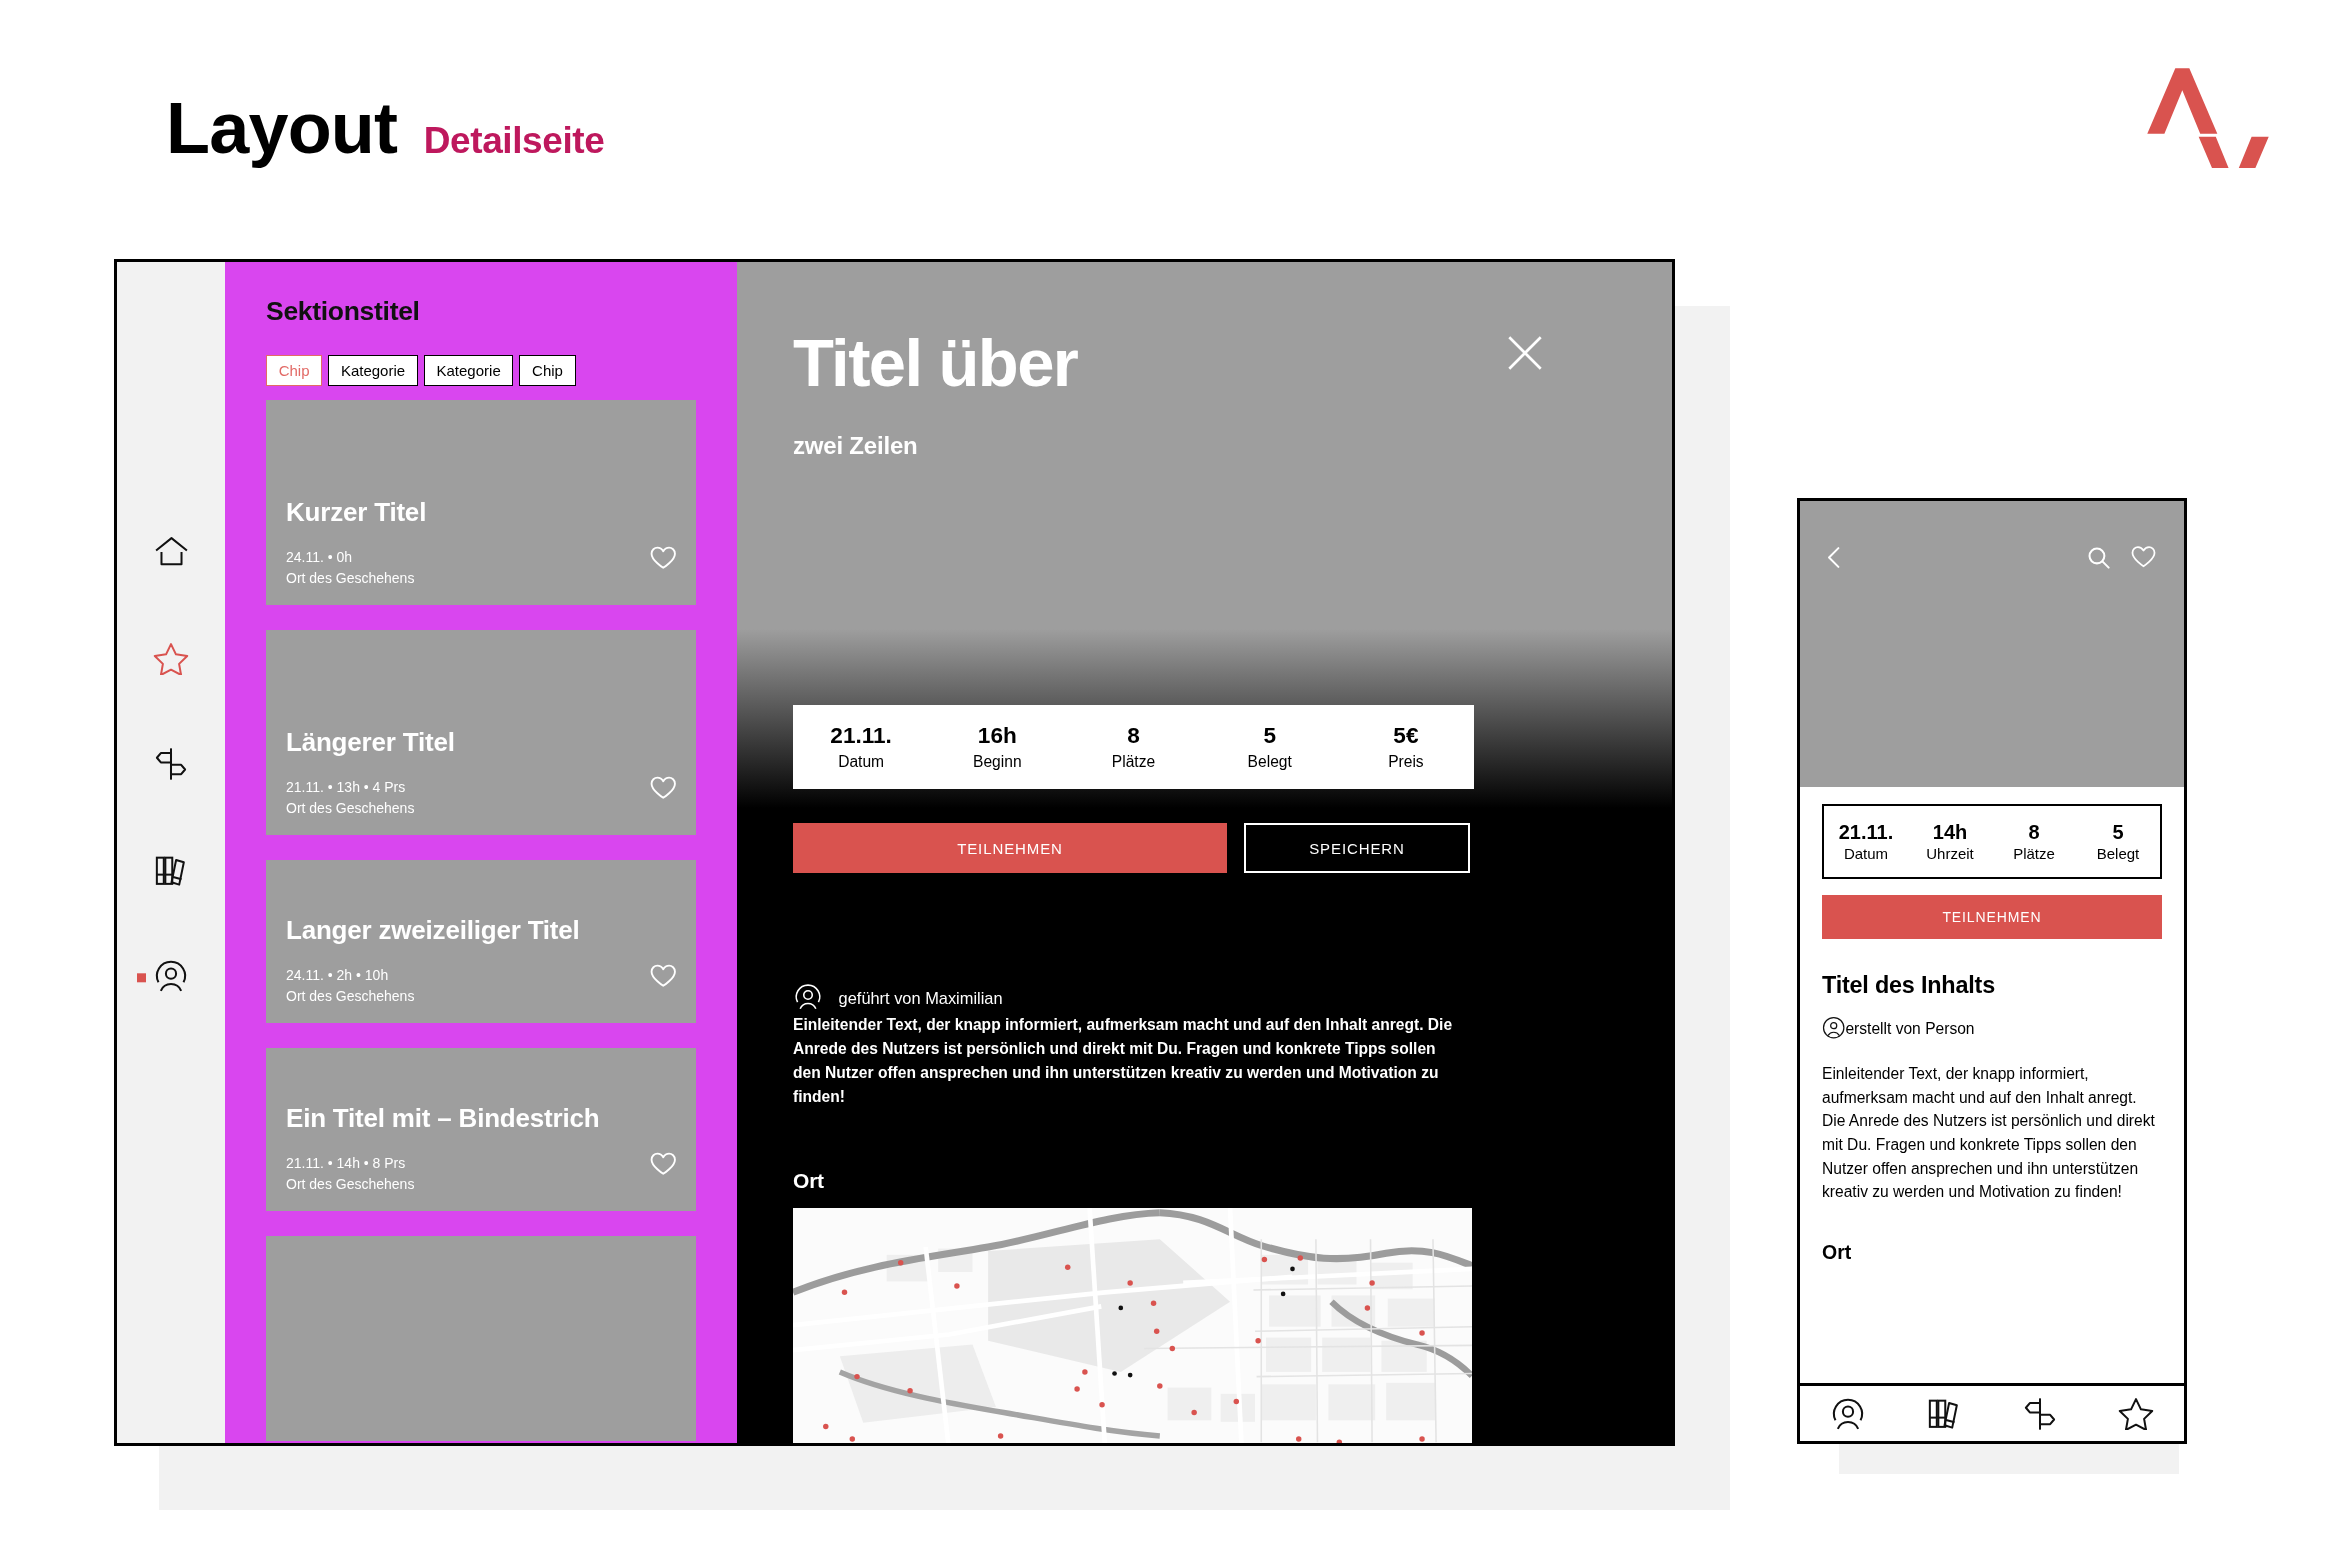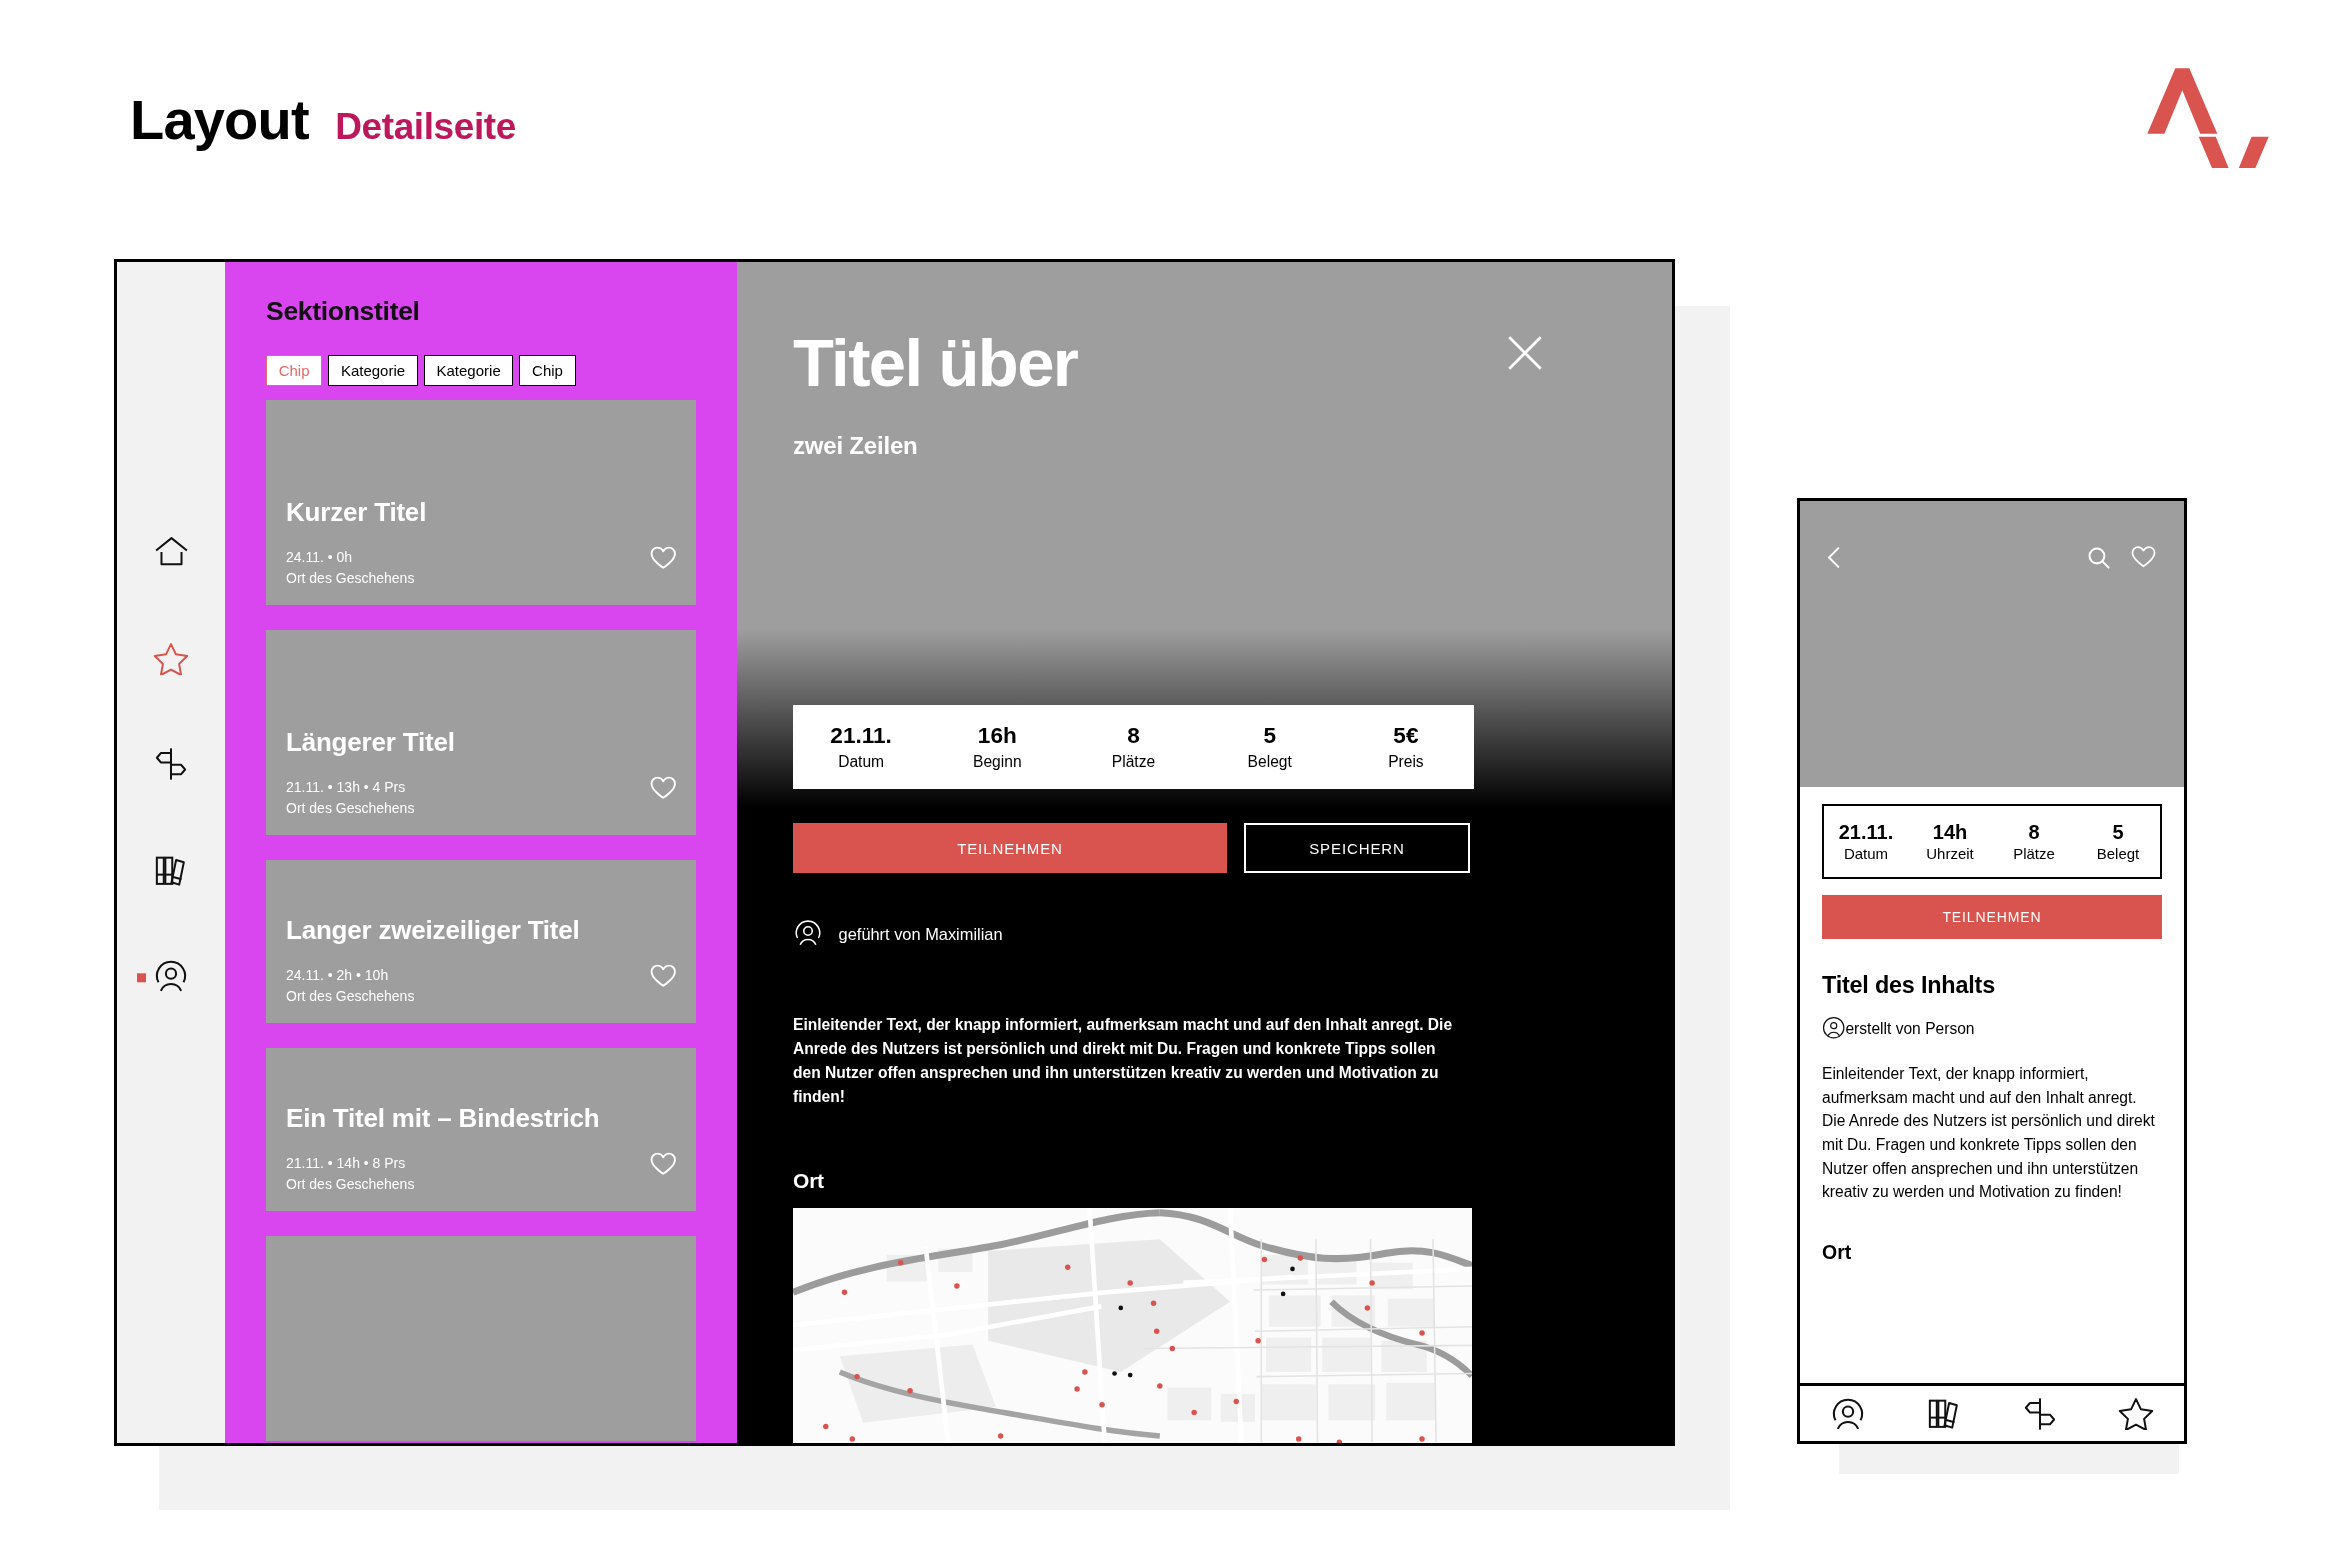--- a/index.html
+++ b/index.html
@@ -9,22 +9,22 @@
     font-family: "Liberation Sans", sans-serif;
     overflow: hidden;
   }
 
   
   #page-header {
     position: absolute; left: 130px; top: 92px;
     display: flex; align-items: baseline; gap: 26.5px;
   }
   #title-main {
-    font-size: 56px; font-weight: 700; color: #000;
-    letter-spacing: -0.8px; line-height: 1;
+    font-size: 72px; font-weight: 700; color: #000;
+    letter-spacing: -0.8px; line-height: 1; margin-left: 36px;
   }
   #title-sub {
     font-size: 37px; font-weight: 700; color: #be185d;
     letter-spacing: -0.4px; line-height: 1;
   }
 
   
   #logo { position: absolute; right: 66px; top: 59px; width: 134px; height: 109px; }
 
   
@@ -127,21 +127,21 @@
     display: flex; align-items: center; justify-content: center;
     font-size: 15px; letter-spacing: 0.9px; cursor: pointer;
   }
   #save-btn {
     flex: 0 0 226px; height: 50px; border: 2.3px solid #fff; color: #fff;
     background: transparent; display: flex; align-items: center;
     justify-content: center; font-size: 15px; letter-spacing: 0.9px; cursor: pointer;
   }
 
   #author-row {
-    position: absolute; left: 56px; top: 656px;
+    position: absolute; left: 56px; top: 720px;
     display: flex; align-items: center; gap: 15.6px;
   }
   #author-name { font-size: 16.4px; color: #fff; }
 
   #lead-text {
     position: absolute; left: 56px; top: 751px; width: 673px;
     font-size: 15.6px; font-weight: 700; color: #fff; line-height: 1.55;
   }
 
   #ort-label {

